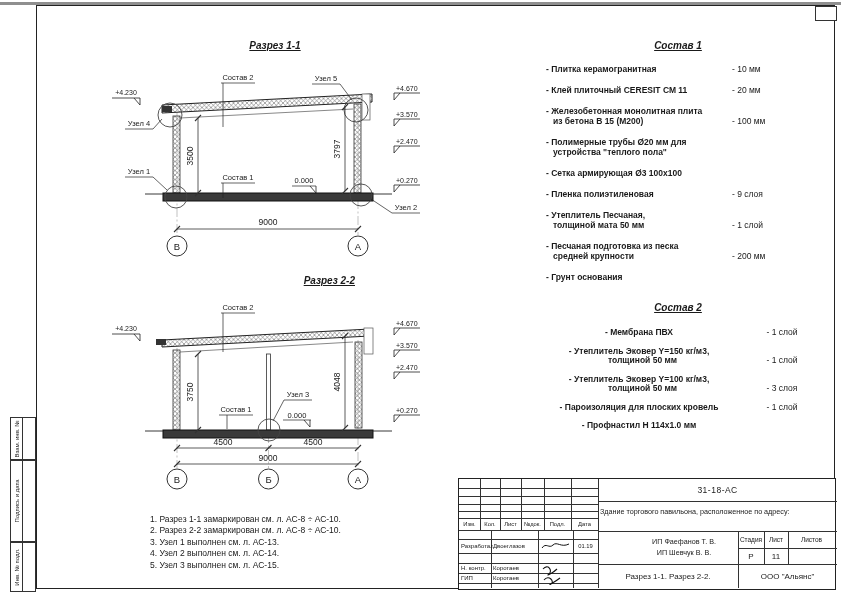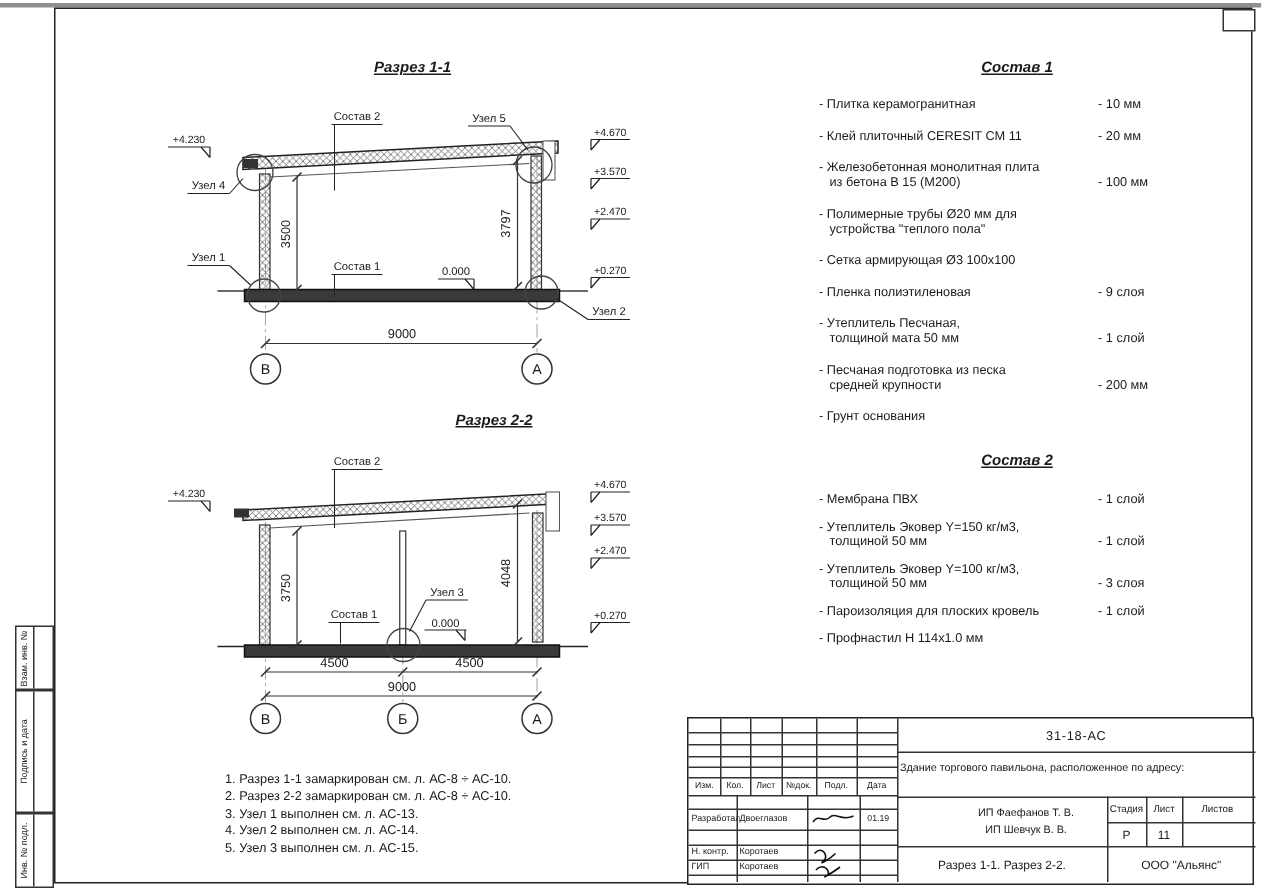--- a/index.html
+++ b/index.html
@@ -7,24 +7,24 @@
         font-family:"Liberation Sans",sans-serif;color:#1a1a1a;}
   .topbar{position:absolute;left:0;top:2px;width:841px;height:3px;background:#8f8f8f;}
   .frame{position:absolute;left:36px;top:5px;width:797px;height:582px;border:1.6px solid #222;box-sizing:content-box;}
   .cornerbox{position:absolute;left:815px;top:6px;width:20px;height:13px;border:1px solid #333;background:#fff;}
   .view-title{position:absolute;font-size:10px;font-weight:bold;font-style:italic;
               text-decoration:underline;text-align:center;width:160px;}
   svg text{font-family:"Liberation Sans",sans-serif;fill:#1a1a1a;}
   
   .mat-list{position:absolute;width:290px;}
   .li{display:flex;align-items:flex-end;margin-bottom:11px;font-size:8.5px;line-height:10px;}
-  .li .tx{width:186px;}
+  .li .tx{width:186px;font-weight:bold;}
   .li .tx .l2{padding-left:7px;}
   .li .vl{width:100px;}
-  .mat-list.s2 .li{margin-bottom:9px;line-height:9.5px;}
+  .mat-list.s2 .li{margin-bottom:9px;line-height:9.5px;text-align:center;}
   
   .notes{position:absolute;left:150px;top:514px;width:270px;font-size:8.5px;line-height:11.4px;}
   
   .strip-cell{position:absolute;left:10px;width:26px;border:1px solid #333;box-sizing:border-box;background:#fff;}
   .strip-cell .div{position:absolute;left:11px;top:0;bottom:0;border-left:1px solid #333;}
   .strip-cell .lbl{position:absolute;left:6px;top:50%;transform:translate(-50%,-50%) rotate(-90deg);
                    white-space:nowrap;font-size:6px;color:#222;}
   
   .tb{position:absolute;left:458px;top:478px;width:378px;height:112px;border:1.5px solid #222;
       box-sizing:border-box;background:#fff;font-size:7px;text-decoration:underline;}

